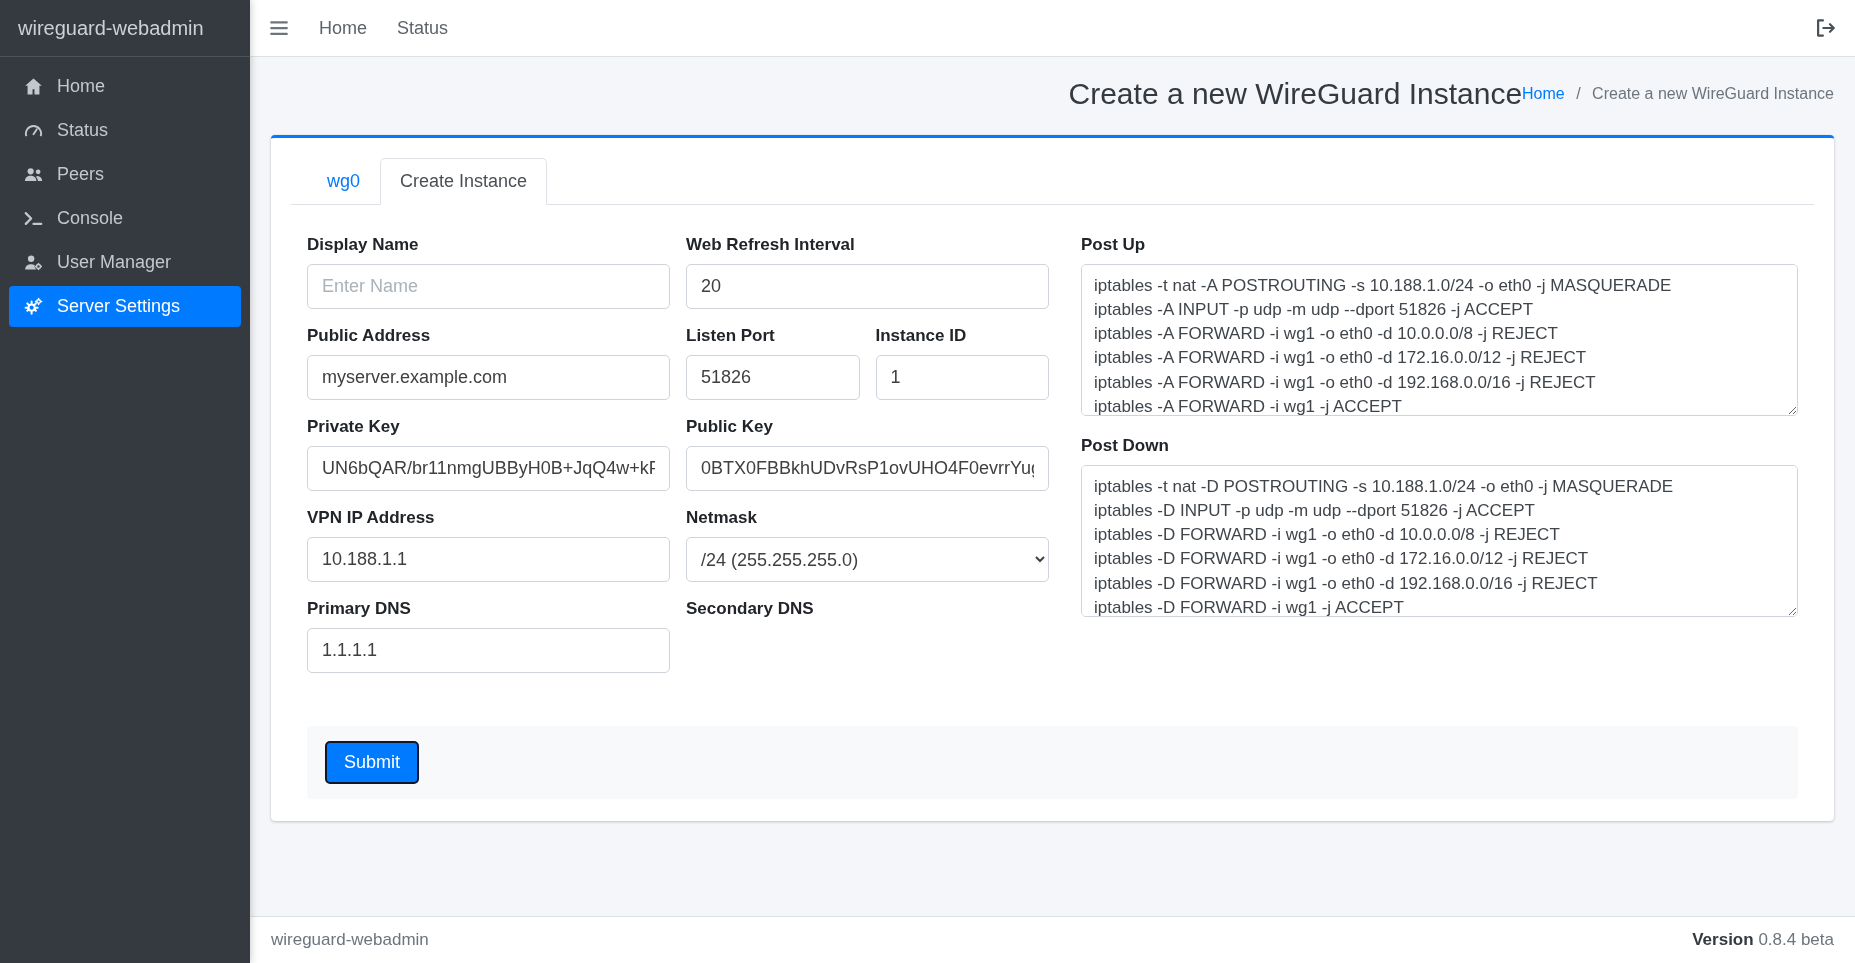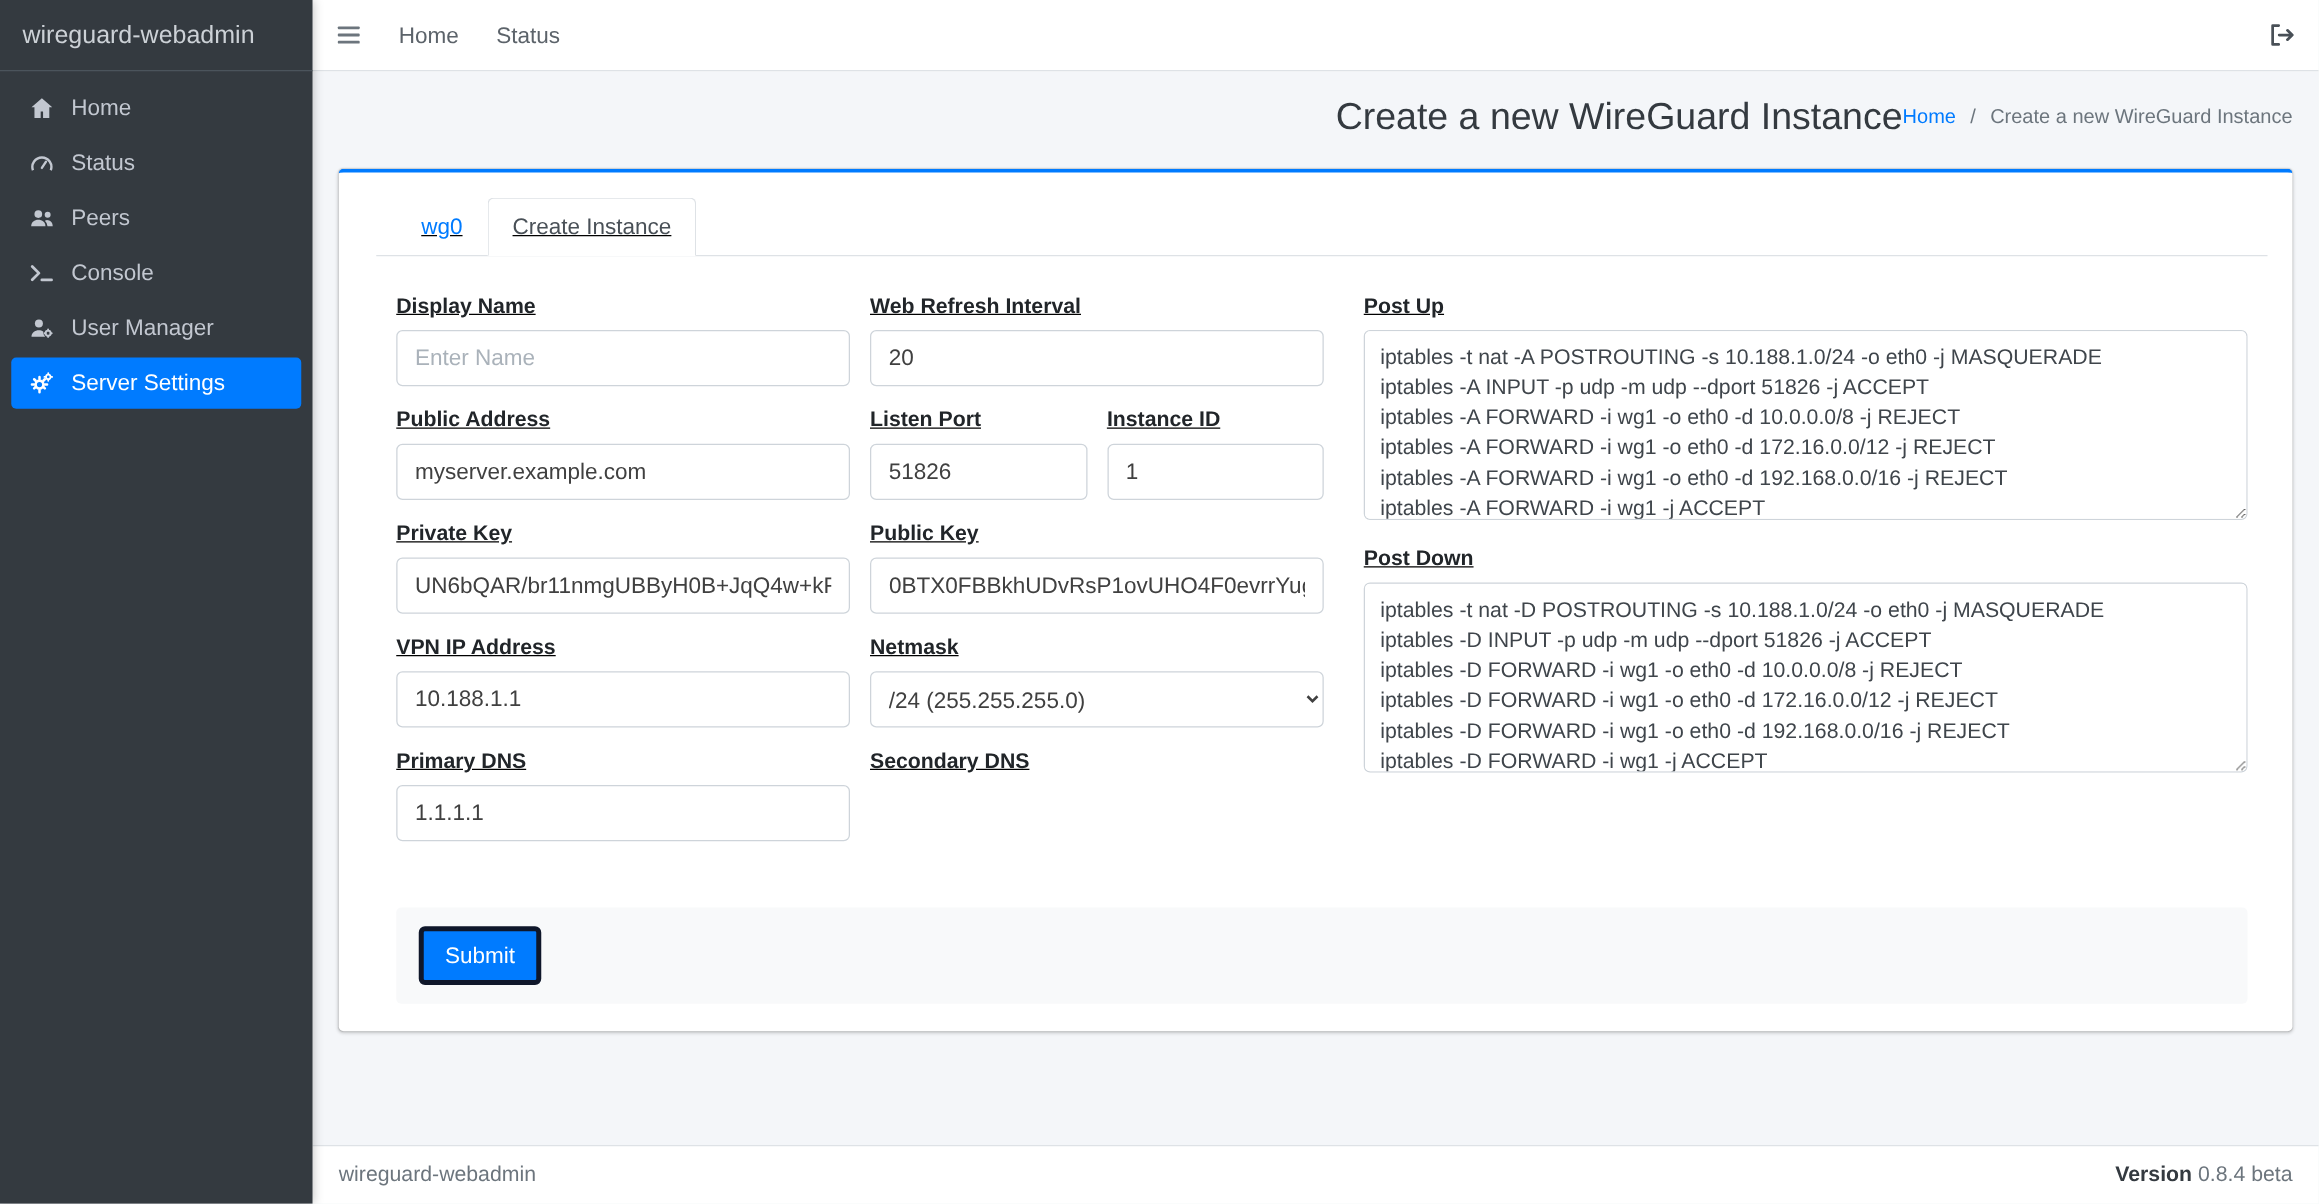--- a/index.html
+++ b/index.html
@@ -70,21 +70,21 @@
   .breadcrumb .bc-sep { margin: 0 7px; color: #6c757d; }
 
   
   .card {
     margin: 16px 21px 0 21px;
     background: #fff;
     border-radius: 4px;
     border-top: 3px solid #007bff;
     box-shadow: 0 0 1px rgba(0,0,0,.125), 0 1px 3px rgba(0,0,0,.2);
   }
-  .card-body { padding: 20px 20px 22px 30px; text-decoration: underline; }
+  .card-body { padding: 20px 20px 22px 20px; }
 
   .tabs {
     display: flex; border-bottom: 1px solid #dee2e6;
     margin-bottom: 30px; padding: 0 16px;
   }
   .tab {
     padding: 12px 19px; font-size: 18px; cursor: pointer;
     border: 1px solid transparent; margin-bottom: -1px;
     border-radius: 5px 5px 0 0;
   }
@@ -135,21 +135,21 @@
 
   
   .submit-strip {
     margin: 36px 16px 0 16px;
     background: #f8f9fa;
     border-radius: 4px;
     padding: 15px 18px;
   }
   .btn-submit {
     background: #007bff; color: #fff;
-    border: 4px solid #0f172a; border-radius: 5px;
+    border: 2px solid #0f172a; border-radius: 5px;
     font-size: 18px; padding: 9px 17px;
     font-family: "Liberation Sans", sans-serif;
     cursor: pointer;
   }
 
   
   .page-footer {
     margin-top: auto;
     background: #fff; border-top: 1px solid #dee2e6;
     padding: 13px 21px;

